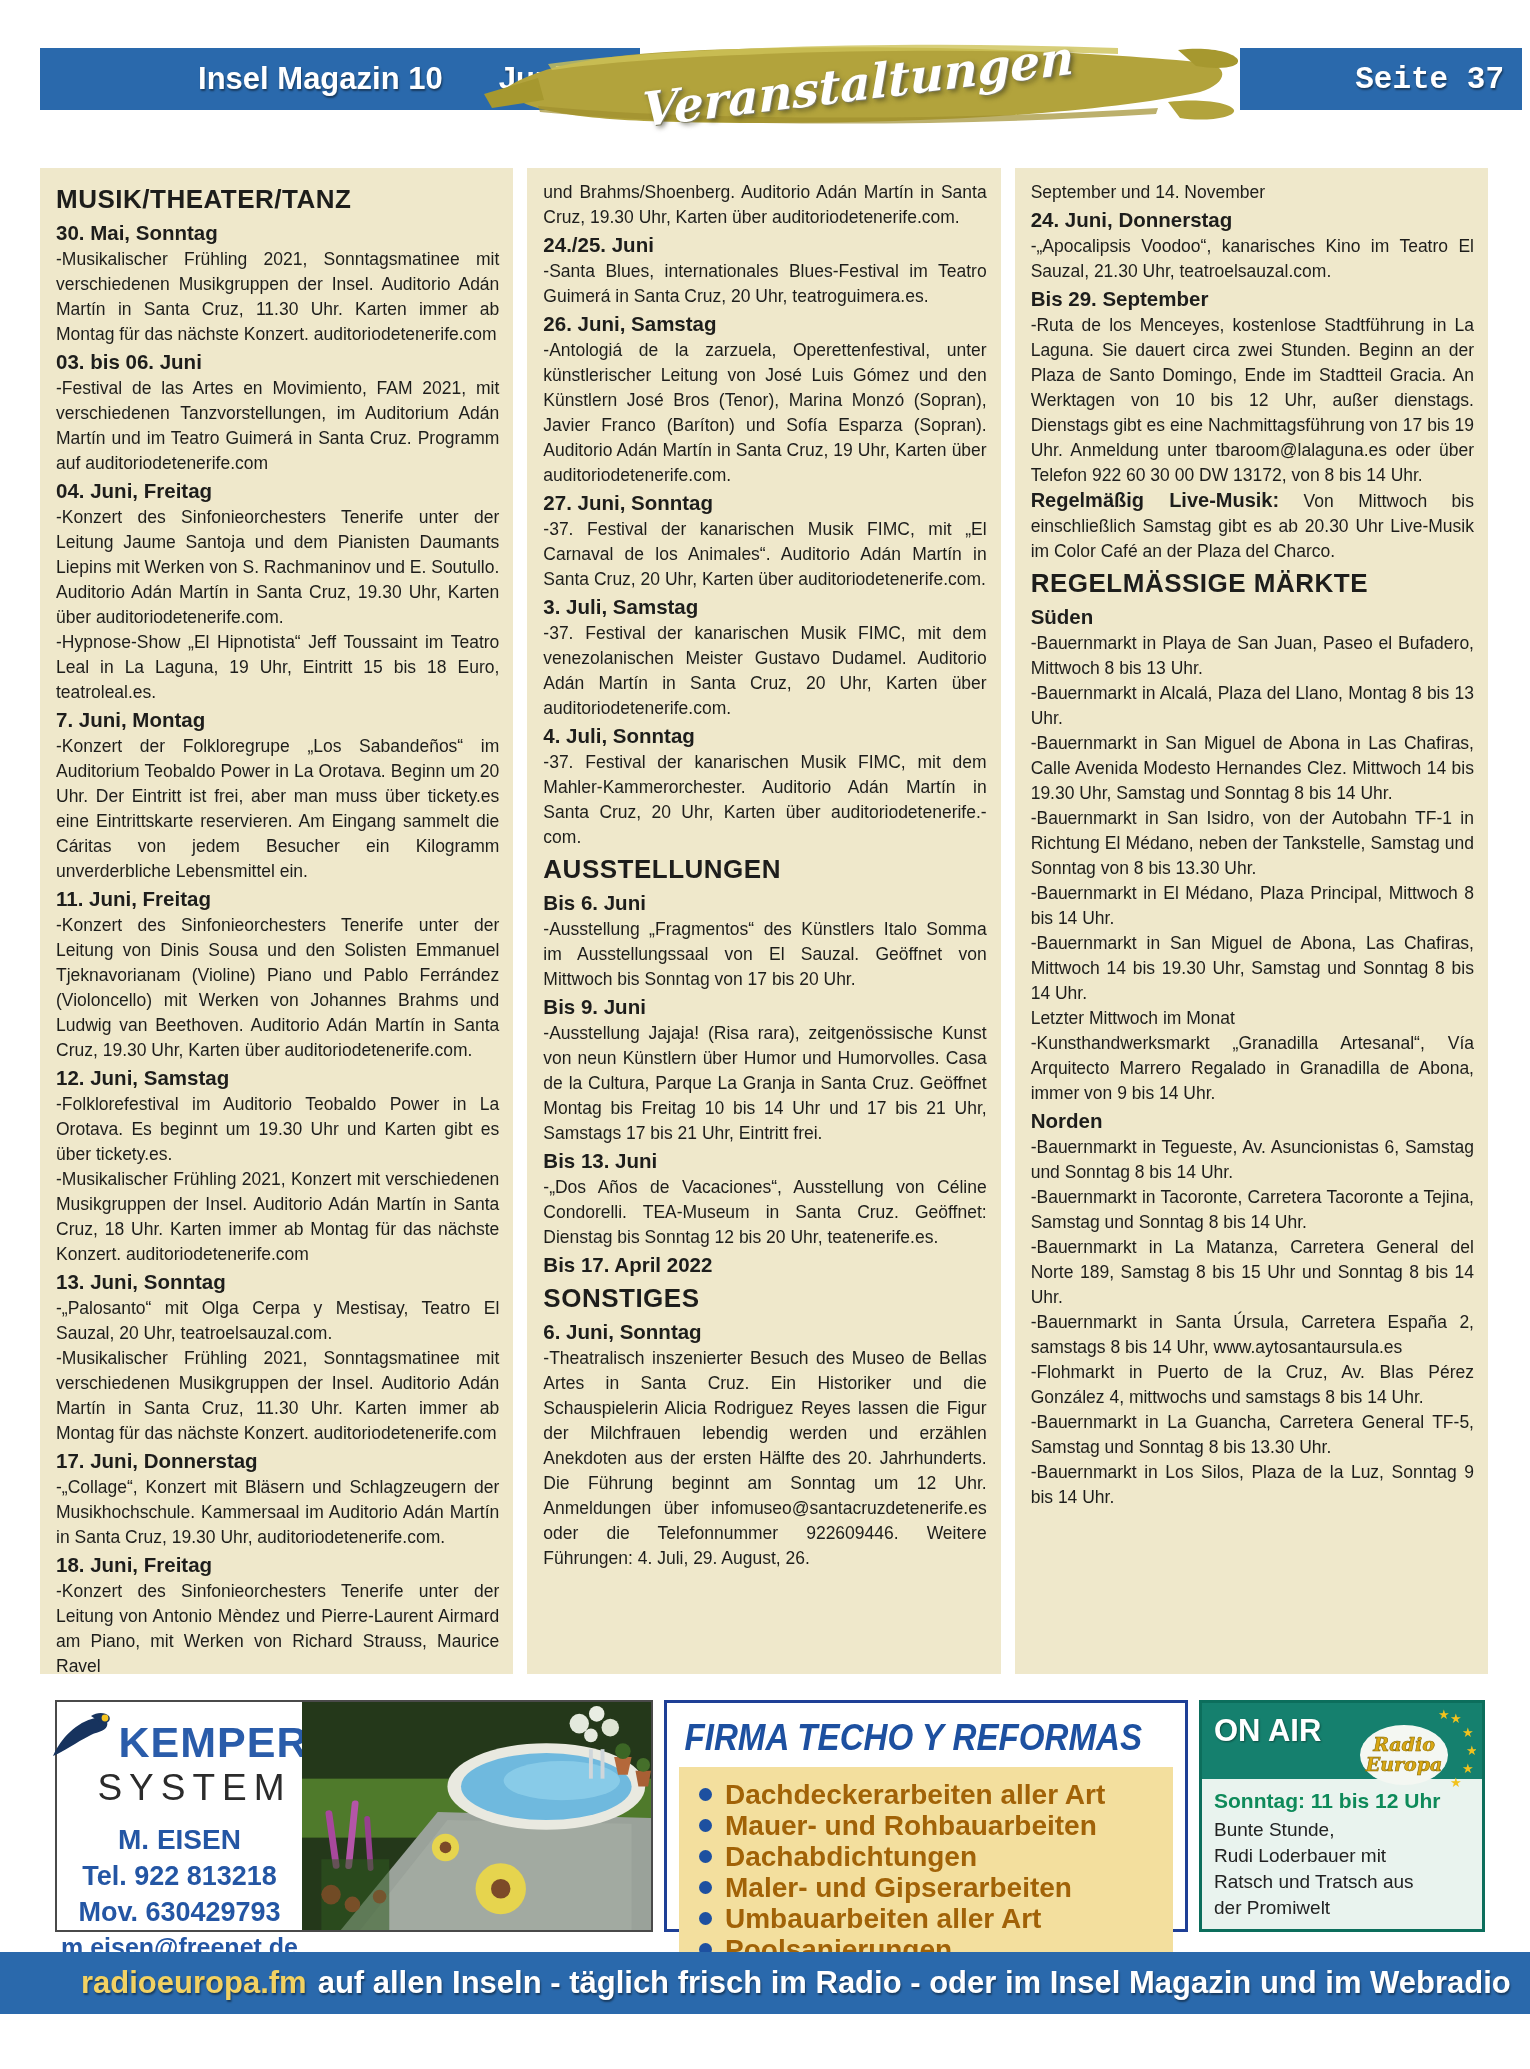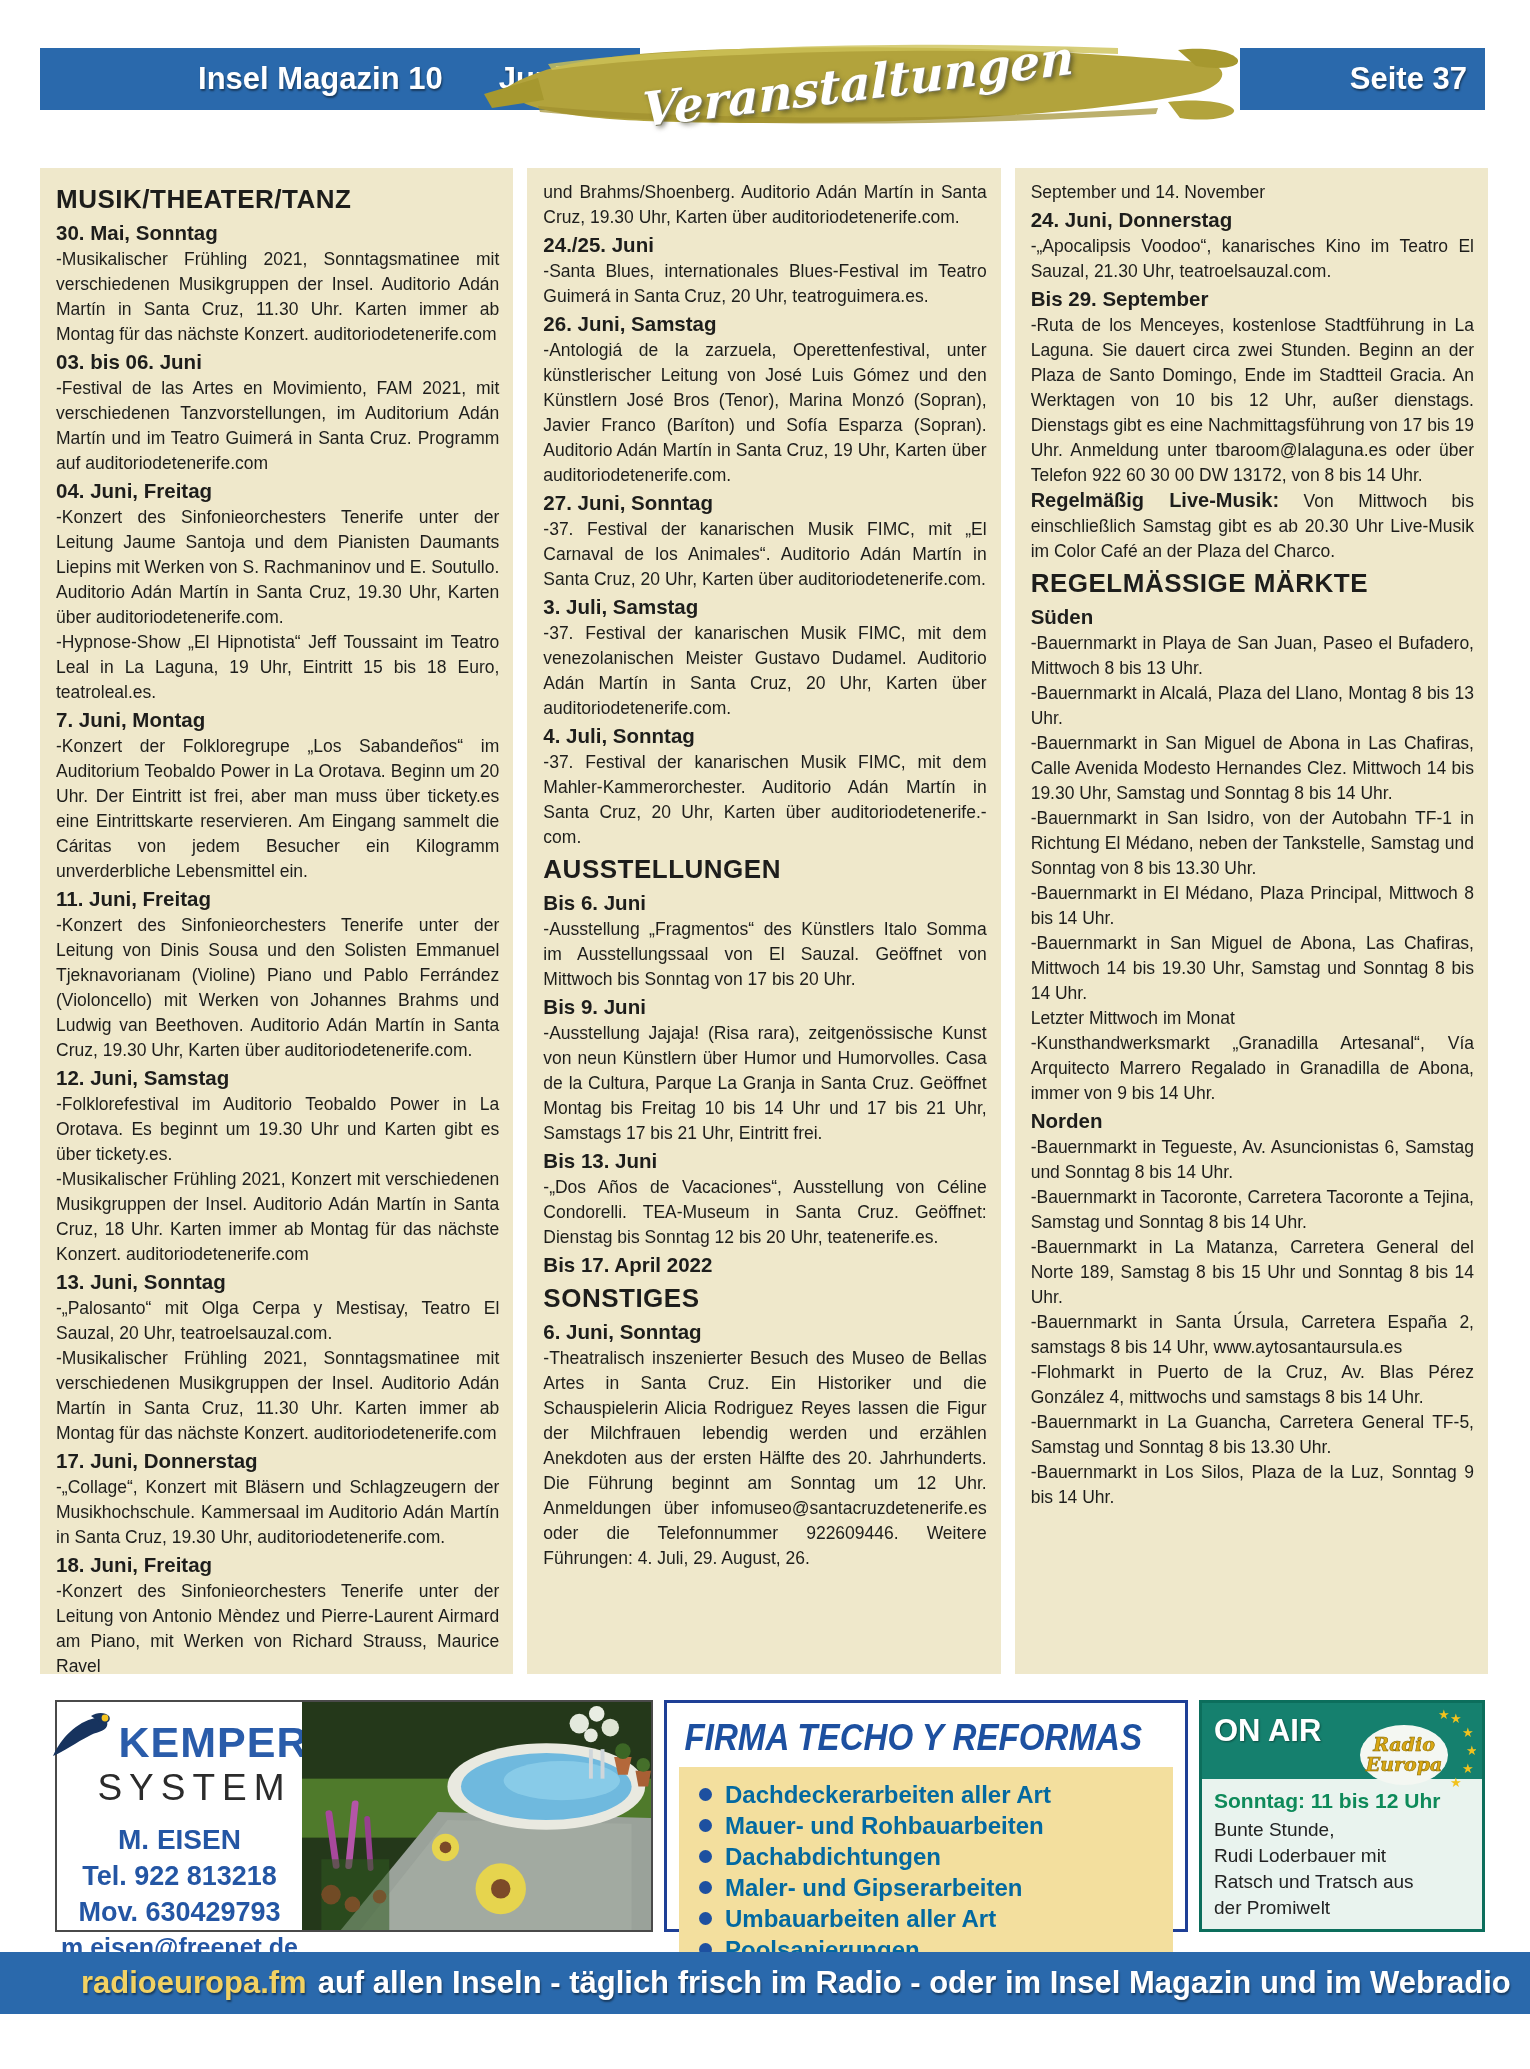--- a/index.html
+++ b/index.html
@@ -3,21 +3,21 @@
 <meta charset="utf-8">
 <style>
   html,body{margin:0;padding:0;background:#fff;}
   .page{position:relative;width:1530px;height:2069px;background:#fff;overflow:hidden;
         font-family:"Liberation Sans",sans-serif;color:#1d1d1b;}
   
   .hbar{position:absolute;top:48px;height:62px;background:#2a69ac;color:#fff;
         display:flex;align-items:center;font-weight:bold;font-size:31px;
         text-shadow:1px 2px 2px rgba(0,0,0,.45);}
   .hbar-left{left:40px;width:600px;padding-left:16px;box-sizing:border-box;gap:56px;justify-content:flex-end;}
-  .hbar-right{left:1240px;width:245px;justify-content:flex-end;padding-right:18px;box-sizing:border-box;}
+  .hbar-right{left:1240px;width:282px;justify-content:flex-end;padding-right:18px;box-sizing:border-box;font-family:Liberation Mono, monospace;}
   .banner{position:absolute;left:478px;top:30px;width:764px;height:112px;}
   .banner svg{position:absolute;left:0;top:0;width:100%;height:100%;}
   .banner .script{position:absolute;left:110px;top:26px;width:540px;text-align:center;
         font-family:"DejaVu Serif",serif;font-style:italic;font-weight:bold;font-size:47px;
         color:#fff;transform:rotate(-7deg) skewX(-6deg);
         text-shadow:1px 1px 0 #7d7c65,3px 3px 5px rgba(40,40,20,.55);}
   
   .content{position:absolute;left:40px;top:168px;width:1448px;height:1506px;
            display:flex;gap:14px;}
   .col{flex:1;background:#efe8cb;padding:12px 14px 25px 16px;box-sizing:border-box;overflow:hidden;}
@@ -40,21 +40,21 @@
   .kemper-name{font-size:28px;line-height:36px;}
   .kemper-tel,.kemper-mov{font-size:27px;line-height:36px;}
   .kemper-mail{font-size:25px;line-height:34px;}
   .kemper-photo{flex:1;}
   .kemper-photo svg{width:100%;height:100%;display:block;}
   
   .ad-techo{width:524px;border:3px solid #1e3f96;background:#fff;padding:10px 12px;display:flex;flex-direction:column;}
   .techo-title{font-size:36px;font-weight:bold;font-style:italic;color:#1d50a0;
                transform:scaleX(.92);transform-origin:left;white-space:nowrap;padding:4px 0 8px 6px;}
   .techo-list{list-style:none;margin:0;background:#f3df9e;flex:1;padding:12px 10px 10px 16px;}
-  .techo-list li{font-size:24px;font-weight:bold;color:#0369a1;line-height:31px;position:relative;padding-left:30px;}
+  .techo-list li{font-size:28px;font-weight:bold;color:#a16207;line-height:31px;position:relative;padding-left:30px;}
   .techo-list li::before{content:"";position:absolute;left:4px;top:9px;width:13px;height:13px;border-radius:50%;background:#1d50a0;}
   
   .ad-onair{width:286px;border:3px solid #0c6e5c;background:#e9f3ee;display:flex;flex-direction:column;}
   .onair-head{height:92px;background:#15806e;position:relative;}
   .onair-title{position:absolute;left:12px;top:10px;color:#fff;font-weight:bold;font-size:31px;
                text-shadow:1px 1px 2px rgba(0,0,0,.4);}
   .onair-logo{position:absolute;right:6px;top:6px;width:130px;height:84px;}
   .onair-body{padding:8px 12px;}
   .onair-schedule{color:#0e8a5a;font-weight:bold;font-size:21px;line-height:28px;margin-bottom:2px;}
   .onair-lines div{font-size:19px;line-height:26px;color:#222;}

